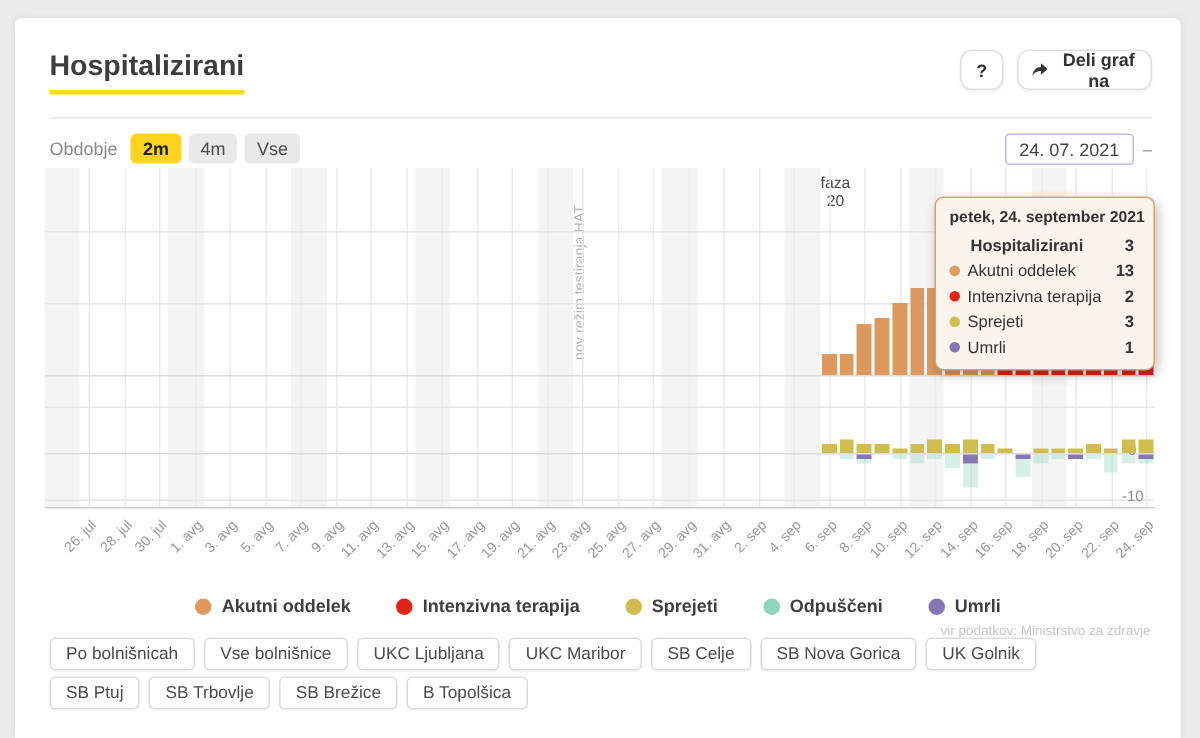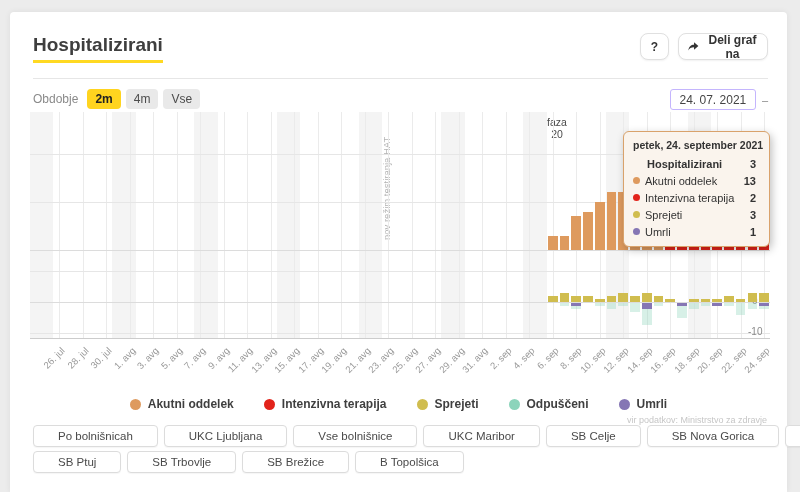--- a/index.html
+++ b/index.html
@@ -62,21 +62,21 @@
             gap:30px; align-items:center; }
   .lg-item { display:flex; align-items:center; gap:7px; font-size:12px; font-weight:bold; color:#3f3f3f; }
   .lg-item .dot { width:11px; height:11px; border-radius:50%; }
 
   .source { position:absolute; right:20px; top:403px; font-size:9px; color:#c6c6c6; }
 
   
   .hosp-row { position:absolute; left:23px; display:flex; gap:6px; }
   #hosp-row-0 { top:413px; } #hosp-row-1 { top:439px; }
   .hosp-btn { font-size:11.5px; color:#4a4a4a; background:#fff; border:1px solid #dcdcdc; border-radius:4px;
-              padding:4px 24px; box-shadow:0 1px 1px rgba(0,0,0,.04); cursor:pointer; white-space:nowrap;
+              padding:4px 10px; box-shadow:0 1px 1px rgba(0,0,0,.04); cursor:pointer; white-space:nowrap;
               font-family:inherit; }
   .hosp-btn.selected { background:#595959; border-color:#595959; color:#fff; }
 </style>
 </head>
 <body>
 
 <div class="card">
 
   <h1 class="page-title">Hospitalizirani</h1>
   <button class="hdr-btn" id="help-btn">?</button>
@@ -310,22 +310,22 @@
       <div class="lg-item">
         <div class="dot" style="background: rgb(133, 118, 180);"></div>
         <div>Umrli</div>
       </div>
     </div>
 
   <div class="source">vir podatkov: Ministrstvo za zdravje</div>
 
   <div class="hosp-row" id="hosp-row-0">
       <button class="hosp-btn">Po bolnišnicah</button>
+      <button class="hosp-btn">Vse bolnišnice</button>
       <button class="hosp-btn">UKC Ljubljana</button>
-      <button class="hosp-btn">Vse bolnišnice</button>
       <button class="hosp-btn">UKC Maribor</button>
       <button class="hosp-btn">SB Celje</button>
       <button class="hosp-btn">SB Nova Gorica</button>
       <button class="hosp-btn">UK Golnik</button>
     </div>
   <div class="hosp-row" id="hosp-row-1">
       <button class="hosp-btn">SB Ptuj</button>
       <button class="hosp-btn">SB Trbovlje</button>
       <button class="hosp-btn">SB Brežice</button>
       <button class="hosp-btn">B Topolšica</button>

